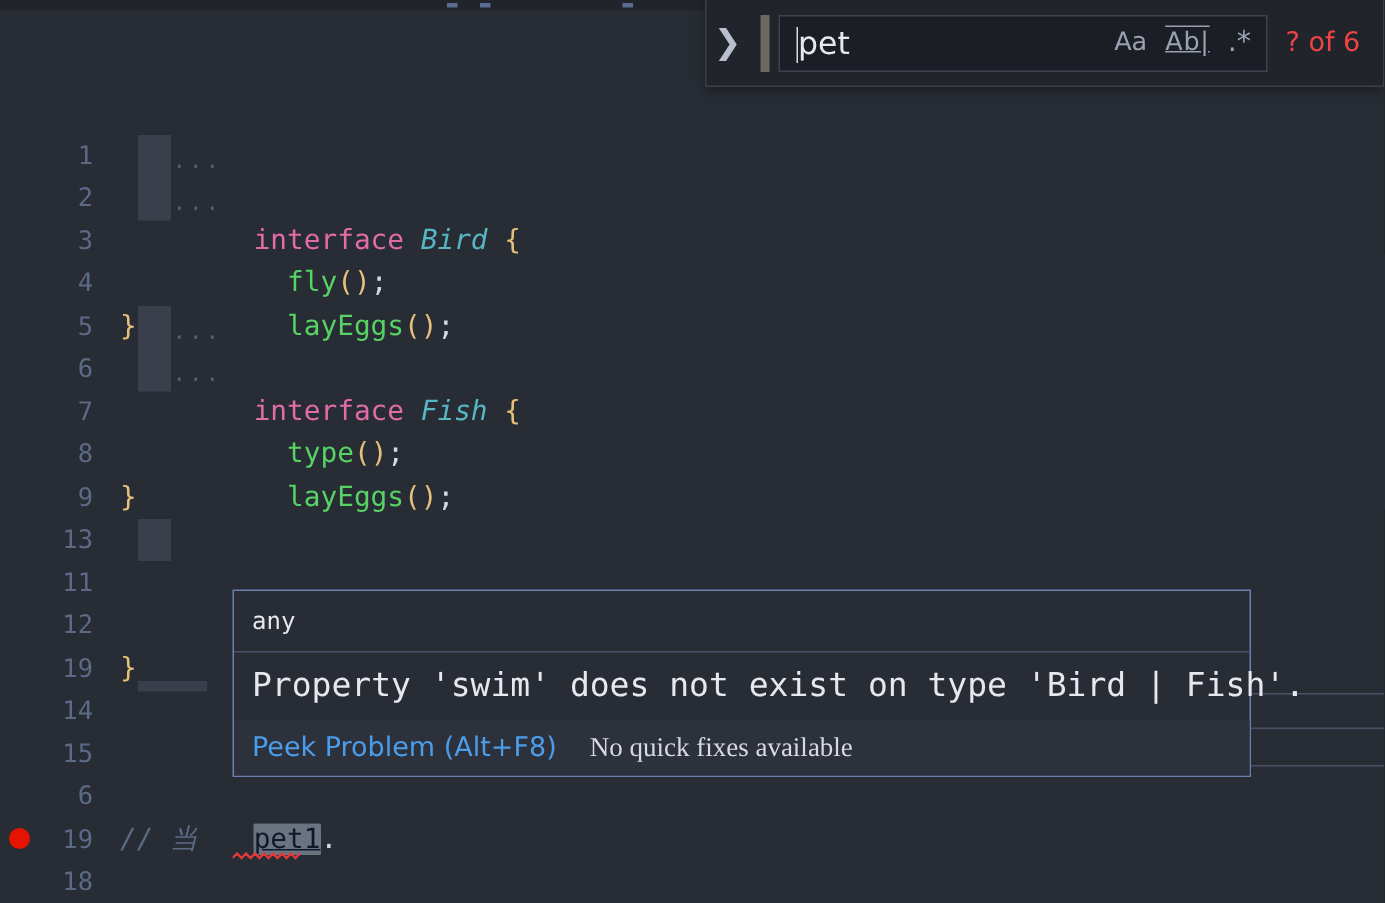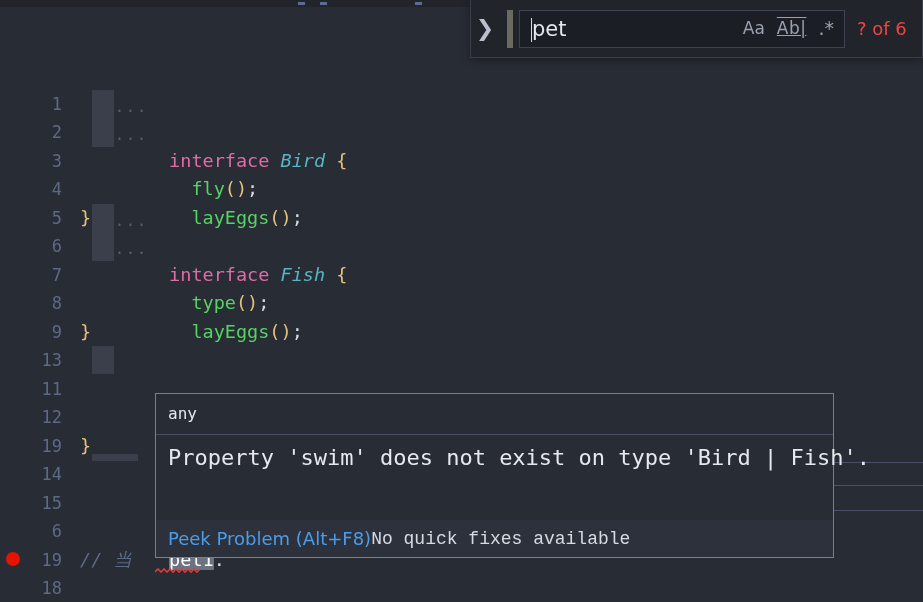--- a/index.html
+++ b/index.html
@@ -59,21 +59,21 @@
     position: absolute;
     left: 80px;
     white-space: pre;
     text-align: center;
   }
 
   
   .kw      { color: #e06ca8; }
   .type    { color: #56b6c2; font-style: italic; }
   .fn      { color: #56d364; }
-  .ident   { color: #ffffff; }
+  .ident   { color: #0f172a; text-decoration: underline; }
   .punct   { color: #d7dae0; }
   .brace   { color: #e5c07b; }
   .paren   { color: #e5c07b; }
   .pipe    { color: #e06ca8; }
   .comment { color: #5c6a85; font-style: italic; }
 
   
   .match {
     background: #6e7display;
   }
@@ -196,34 +196,34 @@
     color: #e6e8ee;
     font-size: 22px;
     line-height: 27px;
     white-space: pre;
     text-align: center;
   }
   .ts-code { color: #8d93a3; }
   .hover-actions {
     display: flex;
     align-items: center;
+    gap: 22px;
     padding: 8px 12px;
     background: #2d313c;
-    margin-top: 40px;
   }
   .peek-link {
     color: #4b9dea;
     font-size: 18px;
     font-family: "DejaVu Sans", sans-serif;
     cursor: pointer;
   }
   .no-fix {
     color: #d7dae0;
     font-size: 18px;
-    font-family: Liberation Mono, monospace;
+    font-family: Liberation Serif, serif;
   }
 
   
   .bg-divider {
     position: absolute;
     left: 834px; width: 89px; height: 1px;
     background: #4a5068;
   }
 </style>
 </head>

